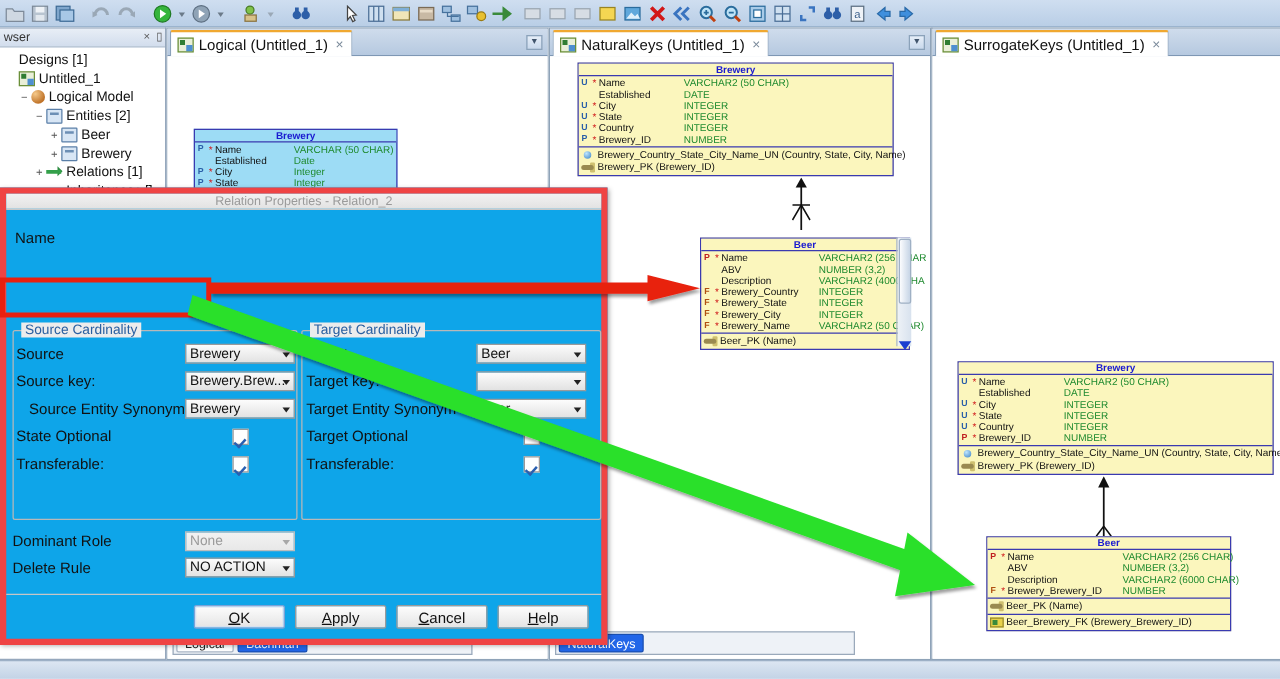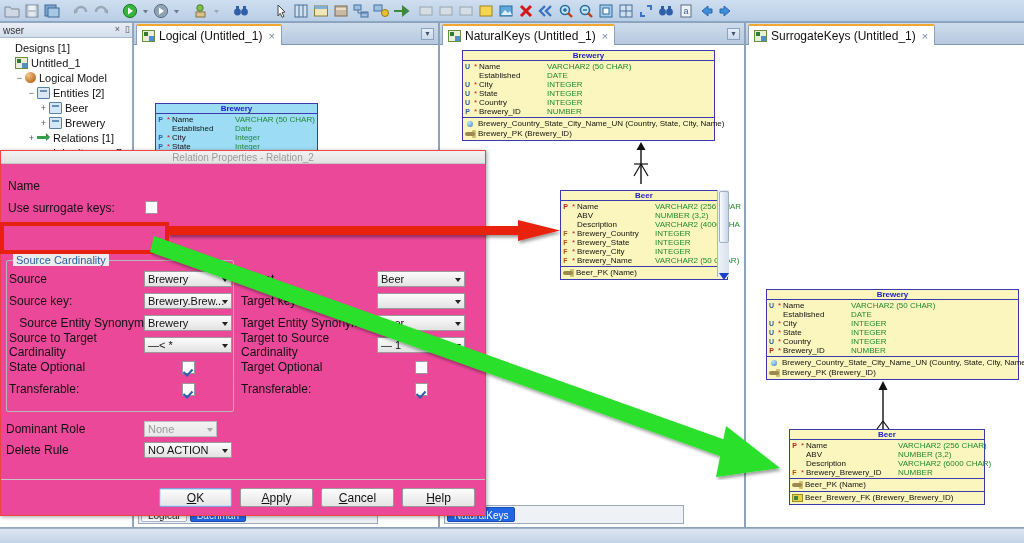--- a/index.html
+++ b/index.html
@@ -112,21 +112,21 @@
                  background:#9a8a50; border-radius: 2px; }
   .ki-pk:before { content:""; position:absolute; left:7px; top:0; width:4px; height:8px;
                   background:#cfc070; border-radius:1px; }
   .ki-fk { background:#e8d24a; border:1px solid #9a8a2a; }
   .ki-fk:after { content:""; position:absolute; left:1px; top:1px; width:4px; height:4px; background:#3a8a3a; }
   .crow-svg { position: absolute; }
 
   
   .dialog {
     position: absolute; left: 0; top: 150px; width: 486px; height: 366px;
-    background: #ec4899; border: 1px solid #ef4444;
+    background: #0ea5e9; border: 5px solid #ef4444;
     box-shadow: 1px 1px 4px rgba(0,0,0,.35);
   }
   .dlg-title {
     height: 13px; background: linear-gradient(#f2f2f2,#e2e2e2);
     border-bottom: 1px solid #c8c8c8;
     text-align: center; color: #9a9a9a; font-size: 10px; line-height: 13px;
   }
   .dlg-body { position: absolute; left:0; right:0; top:13px; bottom:36px; padding: 5px 7px 0 7px; }
   .dlg-tabpanel { height: 26px; background:#fff; border:1px solid #b4b4b4;
                   display:flex; align-items:center; justify-content:center;
@@ -767,27 +767,26 @@
 
   <div class="dialog">
     <div class="dlg-title">Relation Properties - Relation_2</div>
     <div class="dlg-body">
 
 
       <div class="frow" style="margin-top:6px;">
         <span class="flabel" style="width:145px">Name</span>
       </div>
 
-      <div class="frow" style="margin-top:1px;">
-        <span class="flabel" style="width:137px">Use surrogate keys:</span>
-        <span class="cbox"></span>
-      </div>
 
       <div class="group" style="left:5px; top:96px; width:228px; height:152px;">
         <span class="group-title">Source Cardinality</span>
+      </div>
+      <div class="group" style="left:236px; top:96px; width:240px; height:152px;">
+        <span class="group-title">Target Cardinality</span>
       </div>
 
       <div style="position:absolute; left:5px; top:104px; width:471px;">
 
         <div class="frow" style="height:22px; margin:0;">
           <span class="flabel" style="width:138px; padding-left:3px;">Source</span>
           <div class="sel" style="width:88px">
               <span>Brewery</span>
               <i class="sel-arrow"></i>
             </div>
@@ -818,32 +817,20 @@
               <span>Brewery</span>
               <i class="sel-arrow"></i>
             </div>
           <span class="flabel" style="width:145px; padding-left:9px;">Target Entity Synonym</span>
           <div class="sel" style="width:88px">
               <span>Beer</span>
               <i class="sel-arrow"></i>
             </div>
         </div>
 
-        <div class="frow" style="height:22px; margin:0;">
-          <span class="flabel" style="width:138px; padding-left:3px;">Source to Target Cardinality</span>
-          <div class="sel" style="width:88px">
-              <span>—&lt; *</span>
-              <i class="sel-arrow"></i>
-            </div>
-          <span class="flabel" style="width:145px; padding-left:9px;">Target to Source Cardinality</span>
-          <div class="sel" style="width:88px">
-              <span>— 1</span>
-              <i class="sel-arrow"></i>
-            </div>
-        </div>
 
         <div class="frow" style="height:22px; margin:0;">
           <span class="flabel" style="width:138px; padding-left:3px;">State Optional</span>
           <span style="width:88px; display:flex; justify-content:center;">
               <span class="cbox checked"></span>
             </span>
           <span class="flabel" style="width:145px; padding-left:9px;">Target Optional</span>
           <span style="width:88px; display:flex; justify-content:center;">
               <span class="cbox"></span>
             </span>
@@ -857,21 +844,21 @@
           <span class="flabel" style="width:145px; padding-left:9px;">Transferable:</span>
           <span style="width:88px; display:flex; justify-content:center;">
               <span class="cbox checked"></span>
             </span>
         </div>
       </div>
 
       <div style="position:absolute; left:5px; top:254px; width:471px;">
         <div class="frow" style="height:21px; margin:0;">
           <span class="flabel" style="width:138px">Dominant Role</span>
-          <div class="sel disabled" style="width:73px">
+          <div class="sel disabled" style="width:88px">
               <span>None</span>
               <i class="sel-arrow"></i>
             </div>
         </div>
         <div class="frow" style="height:21px; margin:0;">
           <span class="flabel" style="width:138px">Delete Rule</span>
           <div class="sel" style="width:88px">
               <span>NO ACTION</span>
               <i class="sel-arrow"></i>
             </div>

